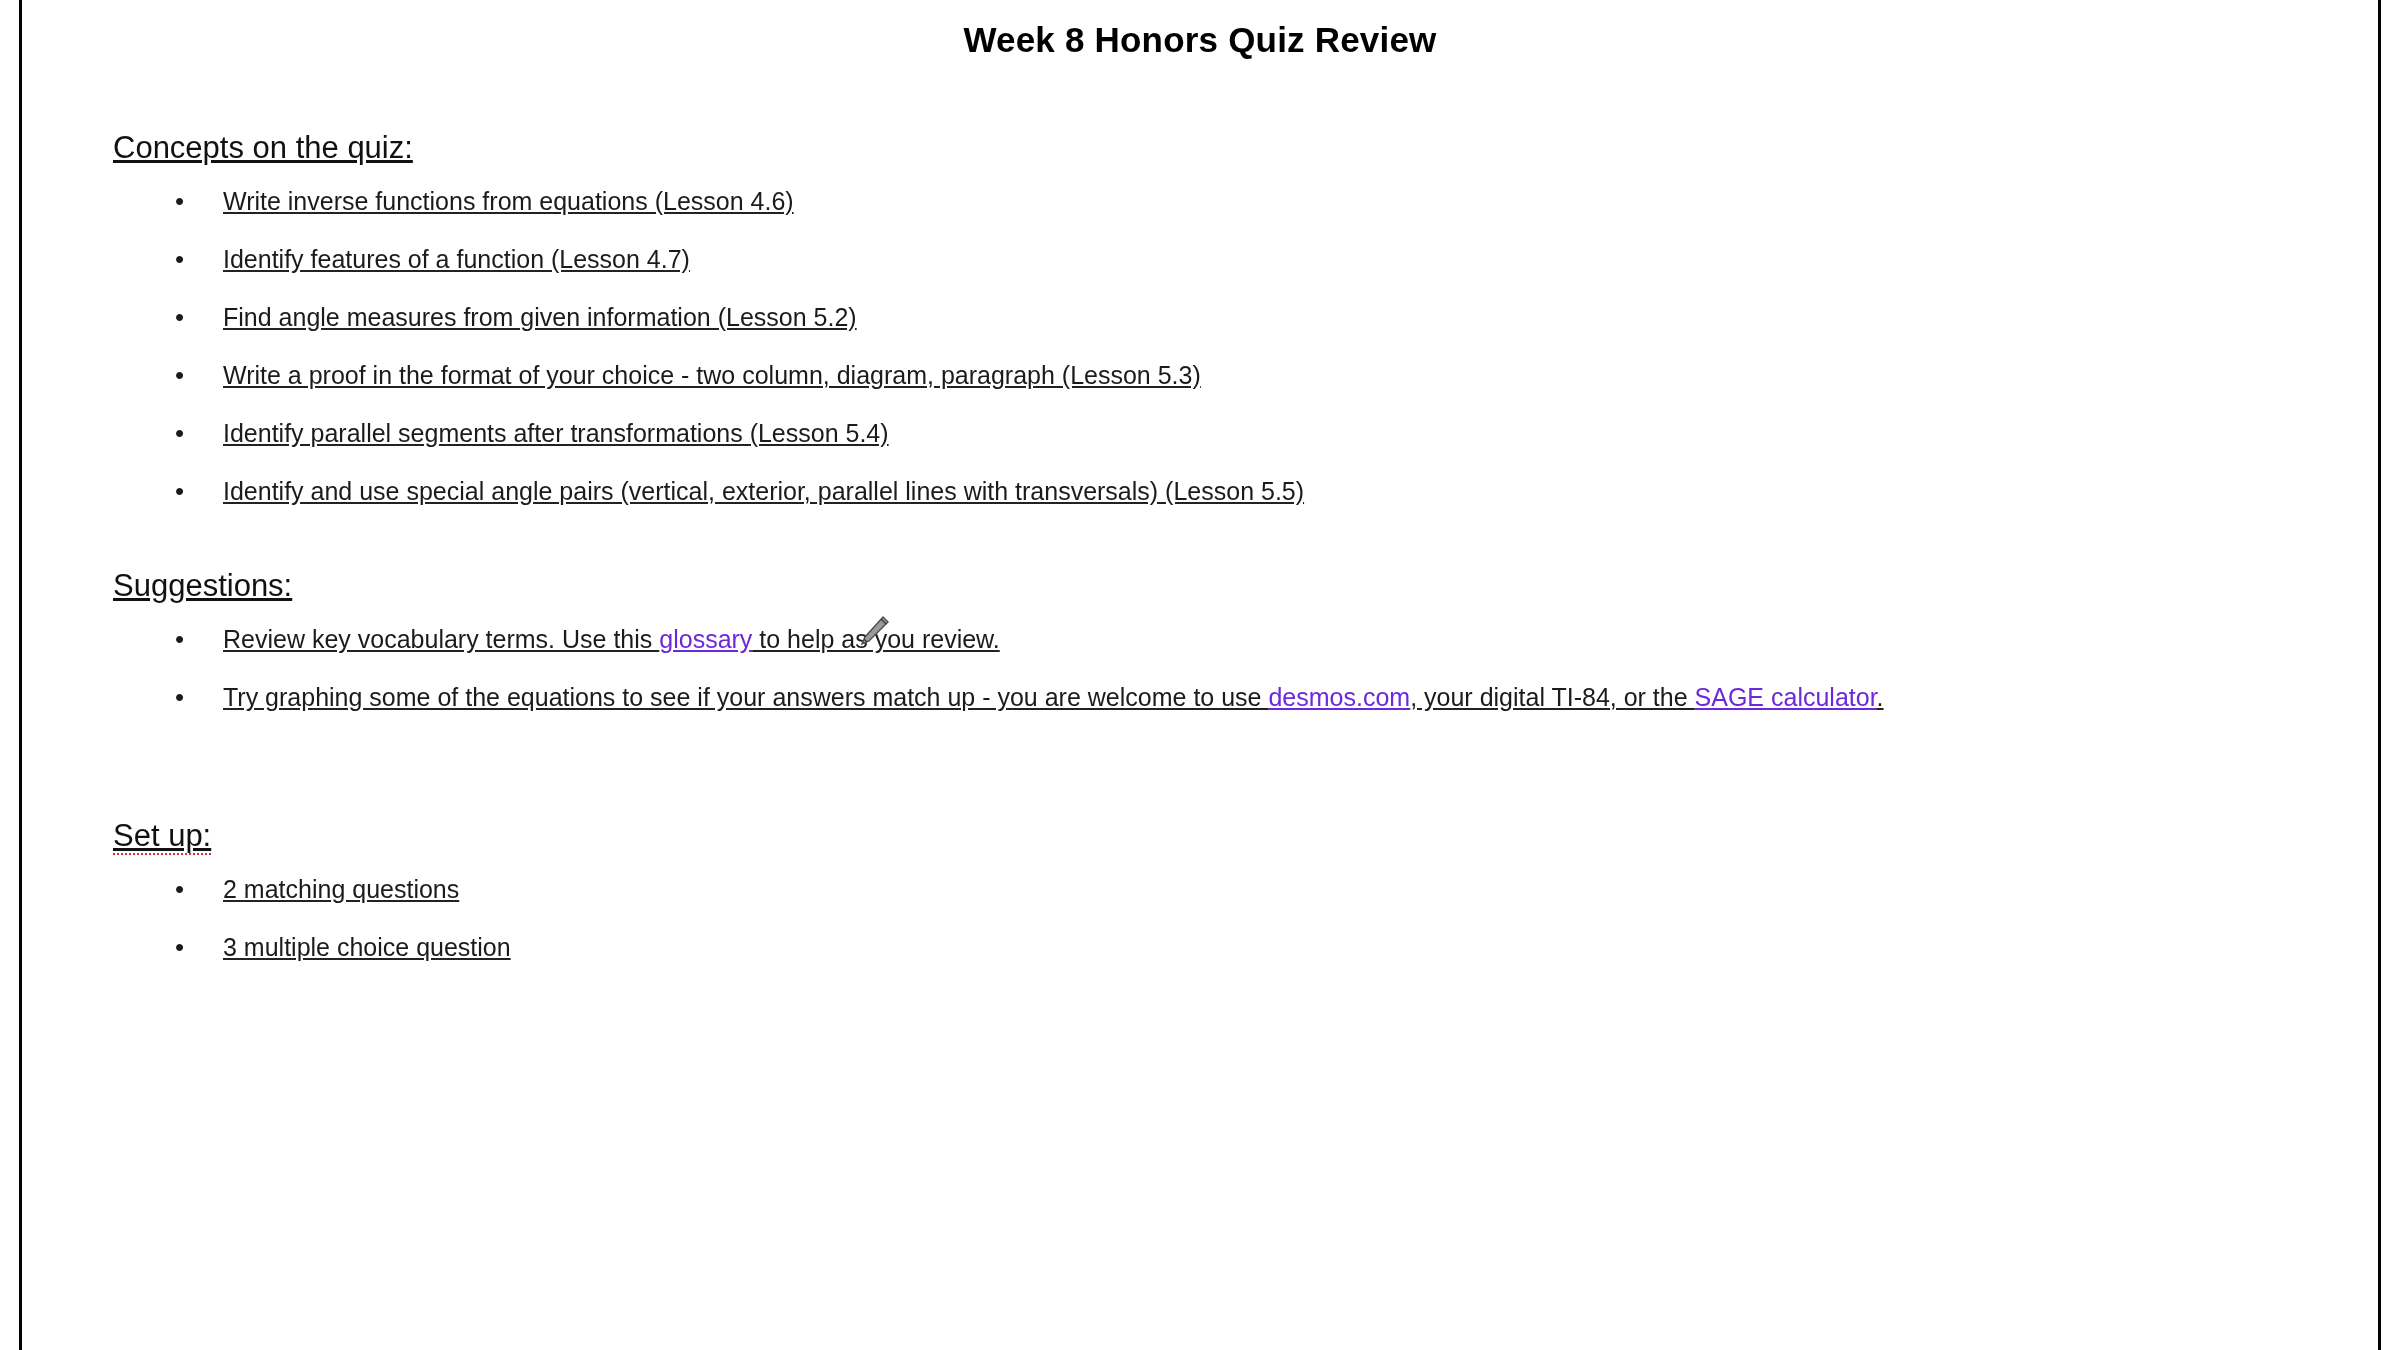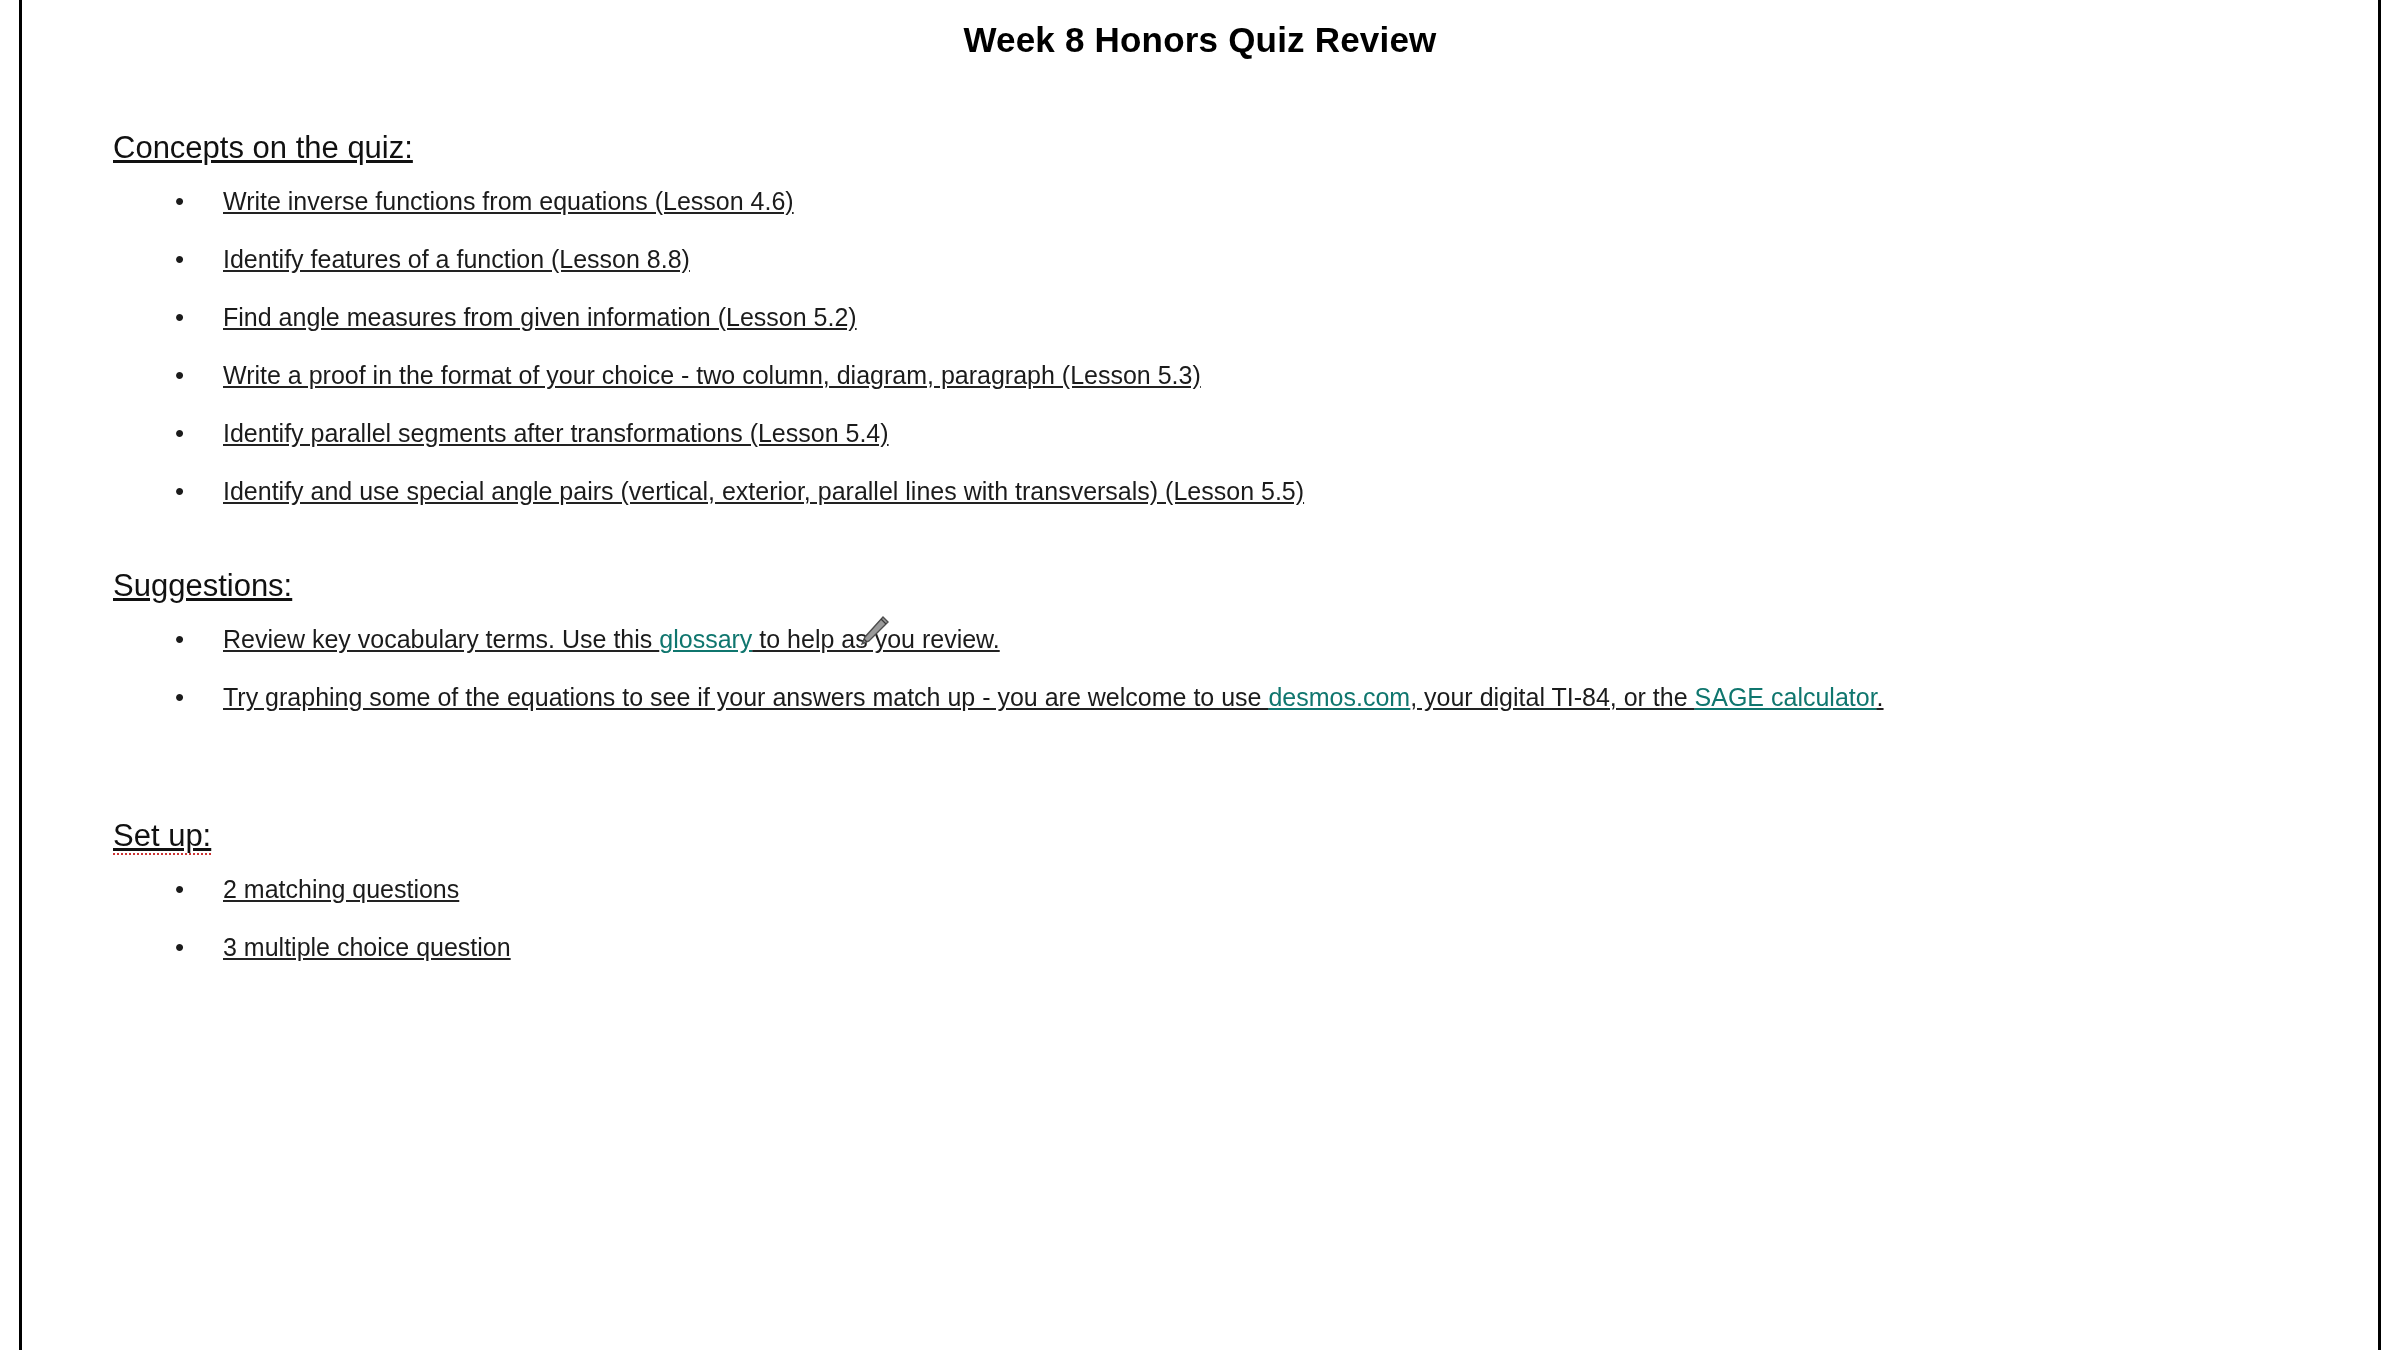--- a/index.html
+++ b/index.html
@@ -122,21 +122,21 @@
     font-size: 26px;
     color: #1b1b1b;
     line-height: 58px;
   }
 
   .gap {
     height: 48px;
   }
 
   a.doclink {
-    color: #0f766e;
+    color: #6d28d9;
     text-decoration: underline;
   }
 
   .cursor-pen {
     position: absolute;
     left: 832px;
     top: 614px;
     width: 34px;
     height: 34px;
     pointer-events: none;
@@ -161,21 +161,21 @@
     <div class="title-block">
       <div class="doc-title">Week 8 Honors Quiz Review</div>
     </div>
 
     <div class="content">
 
       <div>
         <div class="section-heading">Concepts on the quiz:</div>
         <ul class="bullets">
           <li>Write inverse functions from equations (Lesson 4.6)</li>
-          <li>Identify features of a function (Lesson 8.8)</li>
+          <li>Identify features of a function (Lesson 4.7)</li>
           <li>Find angle measures from given information (Lesson 5.2)</li>
           <li>Write a proof in the format of your choice - two column, diagram, paragraph (Lesson 5.3)</li>
           <li>Identify parallel segments after transformations (Lesson 5.4)</li>
           <li>Identify and use special angle pairs (vertical, exterior, parallel lines with transversals) (Lesson 5.5)</li>
         </ul>
       </div>
 
       <div class="gap"></div>
 
       <div>

